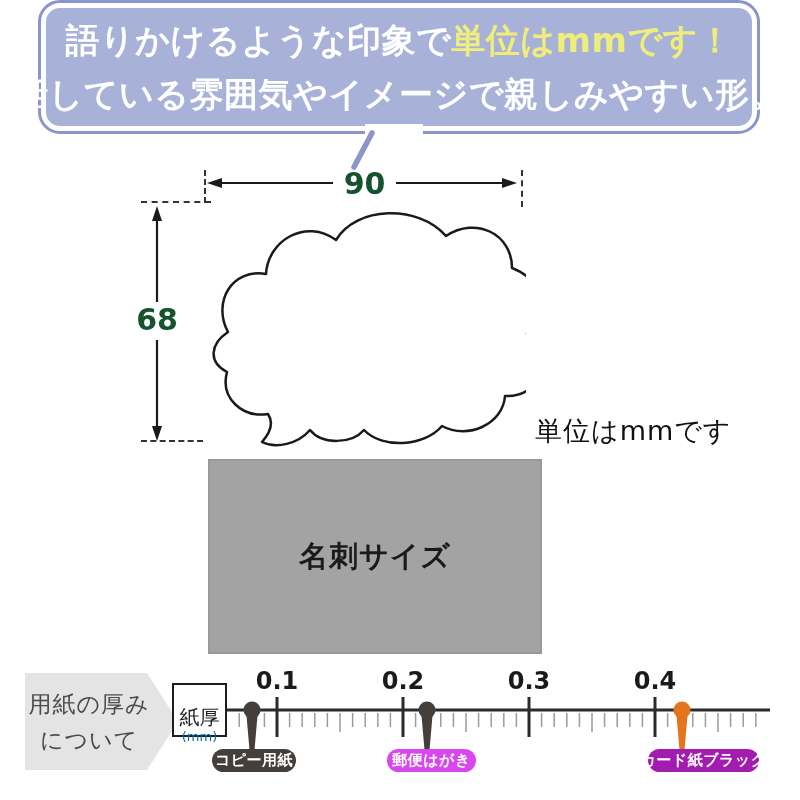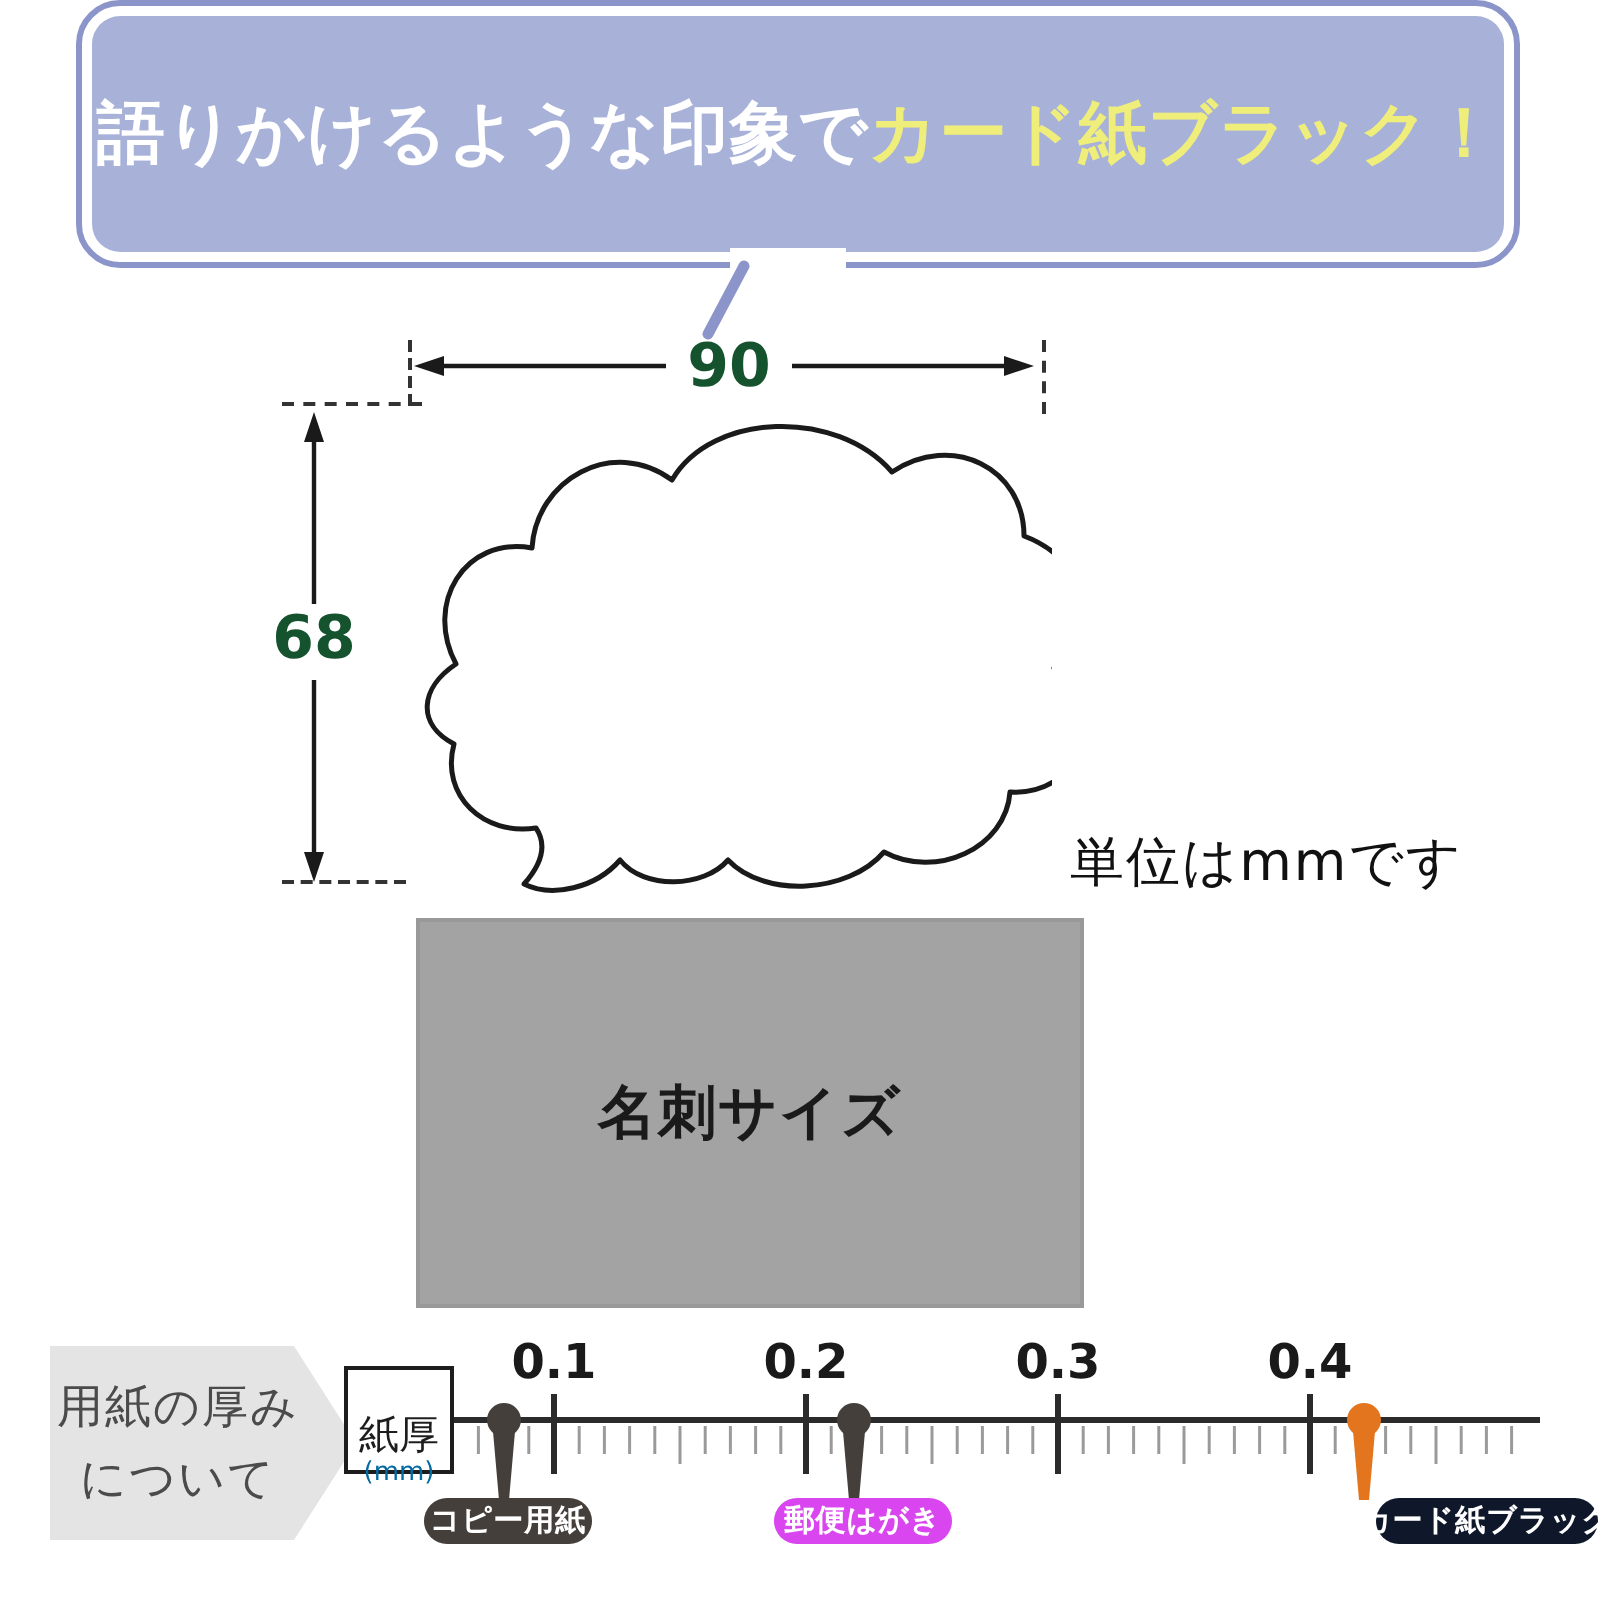--- a/index.html
+++ b/index.html
@@ -52,21 +52,22 @@
       display:flex;align-items:center;justify-content:center;
       color:#fff;font-size:15px;font-weight:bold;letter-spacing:0.5px;white-space:nowrap;}
 </style>
 </head>
 <body>
 
 <div class="canvas">
 
   <div class="callout-outer">
     <div class="callout-fill">
-      <div class="callout-line"><span>語りかけるような印象で</span><span class="hl">カード紙ブラック！</span></div>
+      <div class="callout-line"><span>語りかけるような印象で</span><span class="hl">単位はmmです！</span></div>
+      <div class="callout-line">話している雰囲気やイメージで親しみやすい形。</div>
     </div>
   </div>
   <div class="border-patch"></div>
   <svg class="callout-tail" width="34" height="44" viewBox="0 0 34 44">
     <line x1="26" y1="5" x2="8" y2="39" stroke="#8b95c9" stroke-width="5.5" stroke-linecap="round"></line>
   </svg>
 
   <div class="dash-v" style="left:204px;top:170px;height:33px"></div>
   <div class="dash-v" style="left:521px;top:170px;height:37px"></div>
   <svg style="position:absolute;left:207px;top:175px" width="310" height="16" viewBox="0 0 310 16">
@@ -189,17 +190,17 @@
   <div class="tick-label" style="left:368px">0.2</div>
   <div class="tick-label" style="left:494px">0.3</div>
   <div class="tick-label" style="left:620px">0.4</div>
 
   <div class="badge" style="left: 212px; width: 84px; background: rgb(69, 63, 60);">
     <span>コピー用紙</span>
   </div>
   <div class="badge" style="left: 387px; width: 89px; background: #d946ef;">
     <span>郵便はがき</span>
   </div>
-  <div class="badge" style="left: 688px; width: 111px; background: #0f172a;">
+  <div class="badge" style="left: 648px; width: 111px; background: #a21caf;">
     <span>カード紙ブラック</span>
   </div>
 
 </div>
 
 </body></html>

